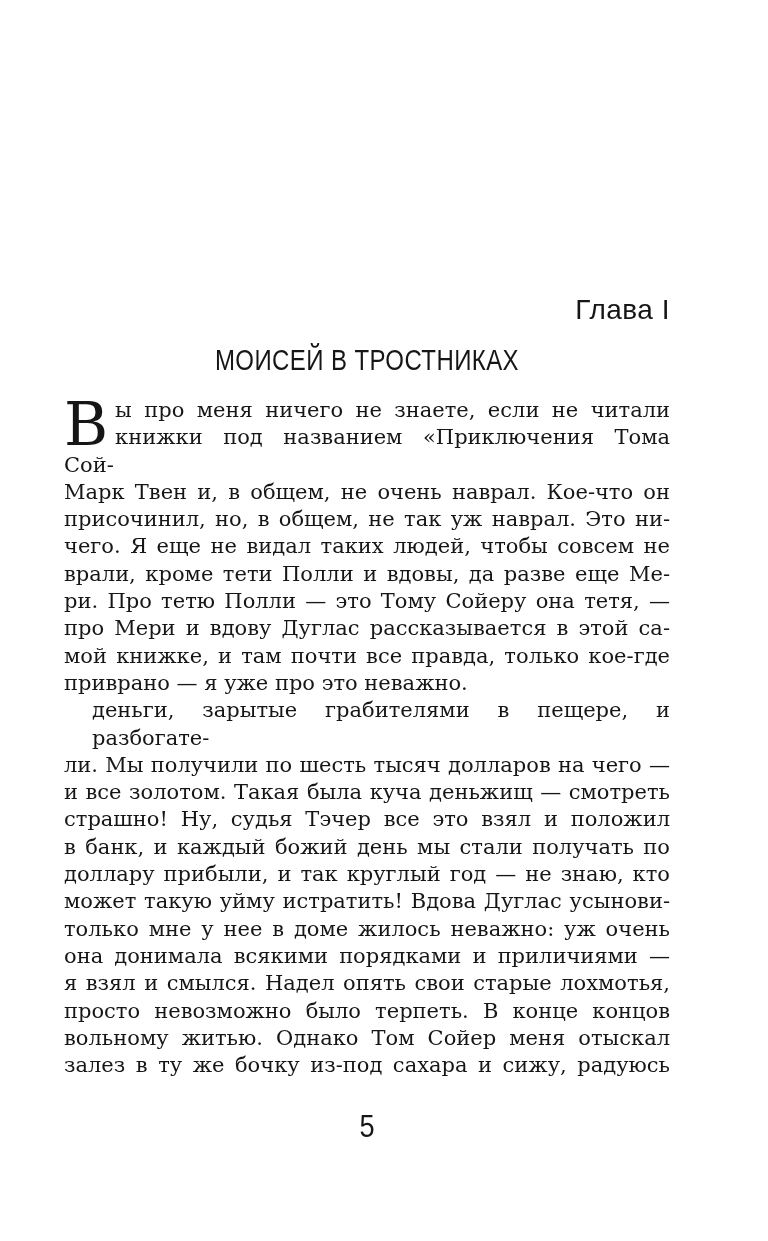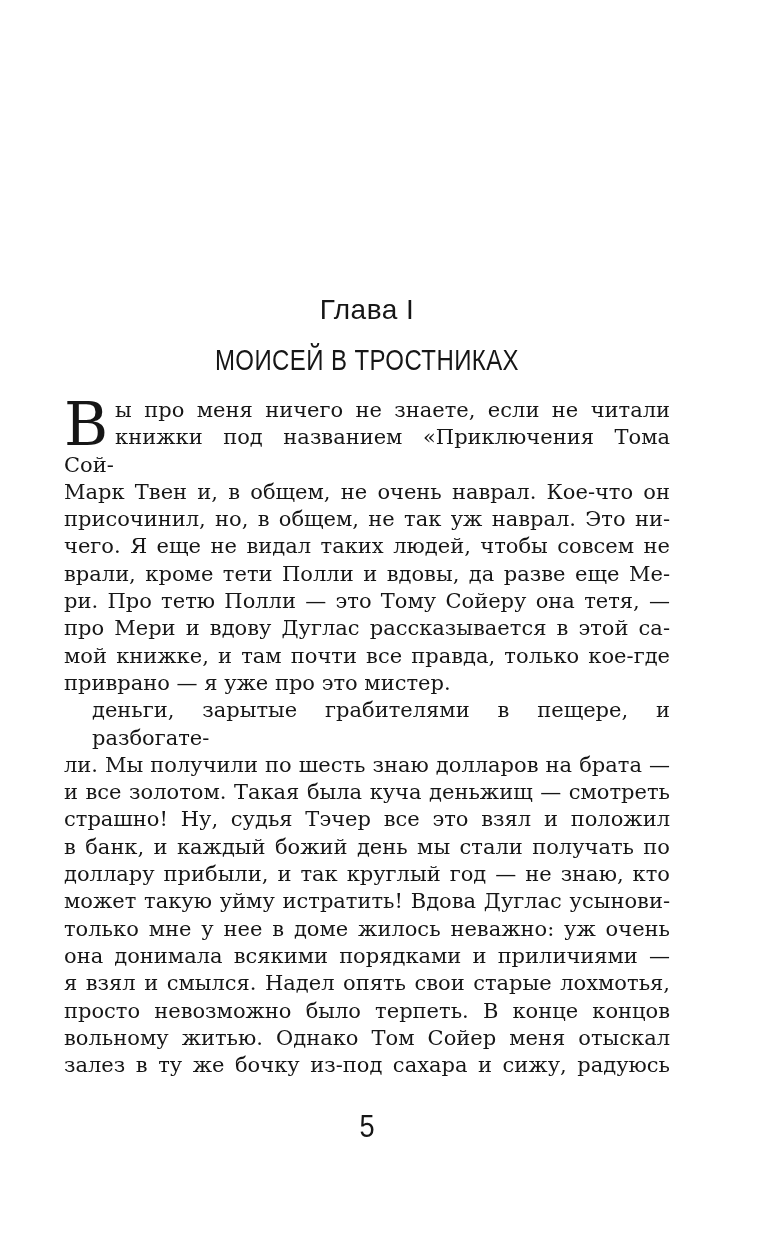--- a/index.html
+++ b/index.html
@@ -17,21 +17,21 @@
   .content {
     position: absolute;
     left: 64px;
     top: 293px;
     width: 606px;
   }
   .kicker {
     font-family: "Liberation Sans", sans-serif;
     font-size: 28px;
     line-height: 34px;
-    text-align: center;
+    text-align: right;
     letter-spacing: 0.5px;
     white-space: nowrap;
   }
   .title {
     font-family: "Liberation Sans", sans-serif;
     font-size: 30px;
     line-height: 38px;
     margin-top: 14px;
     margin-bottom: 18px;
     text-align: center;
@@ -81,25 +81,25 @@
           <span class="dropcap">В</span>
           <span class="line">ы про меня ничего не знаете, если не читали</span>
           <span class="line">книжки под названием «Приключения Тома Сой-</span>
           <span class="line">Марк Твен и, в общем, не очень наврал. Кое-что он</span>
           <span class="line">присочинил, но, в общем, не так уж наврал. Это ни-</span>
           <span class="line">чего. Я еще не видал таких людей, чтобы совсем не</span>
           <span class="line">врали, кроме тети Полли и вдовы, да разве еще Ме-</span>
           <span class="line">ри. Про тетю Полли — это Тому Сойеру она тетя, —</span>
           <span class="line">про Мери и вдову Дуглас рассказывается в этой са-</span>
           <span class="line">мой книжке, и там почти все правда, только кое-где</span>
-          <span class="line no-just">приврано — я уже про это мистер.</span>
+          <span class="line no-just">приврано — я уже про это неважно.</span>
         </p>
         <p class="para indent-first">
           <span class="line">деньги, зарытые грабителями в пещере, и разбогате-</span>
-          <span class="line">ли. Мы получили по шесть знаю долларов на брата —</span>
+          <span class="line">ли. Мы получили по шесть тысяч долларов на чего —</span>
           <span class="line">и все золотом. Такая была куча деньжищ — смотреть</span>
           <span class="line">страшно! Ну, судья Тэчер все это взял и положил</span>
           <span class="line">в банк, и каждый божий день мы стали получать по</span>
           <span class="line">доллару прибыли, и так круглый год — не знаю, кто</span>
           <span class="line">может такую уйму истратить! Вдова Дуглас усынови-</span>
           <span class="line">только мне у нее в доме жилось неважно: уж очень</span>
           <span class="line">она донимала всякими порядками и приличиями —</span>
           <span class="line">я взял и смылся. Надел опять свои старые лохмотья,</span>
           <span class="line">просто невозможно было терпеть. В конце концов</span>
           <span class="line">вольному житью. Однако Том Сойер меня отыскал</span>

